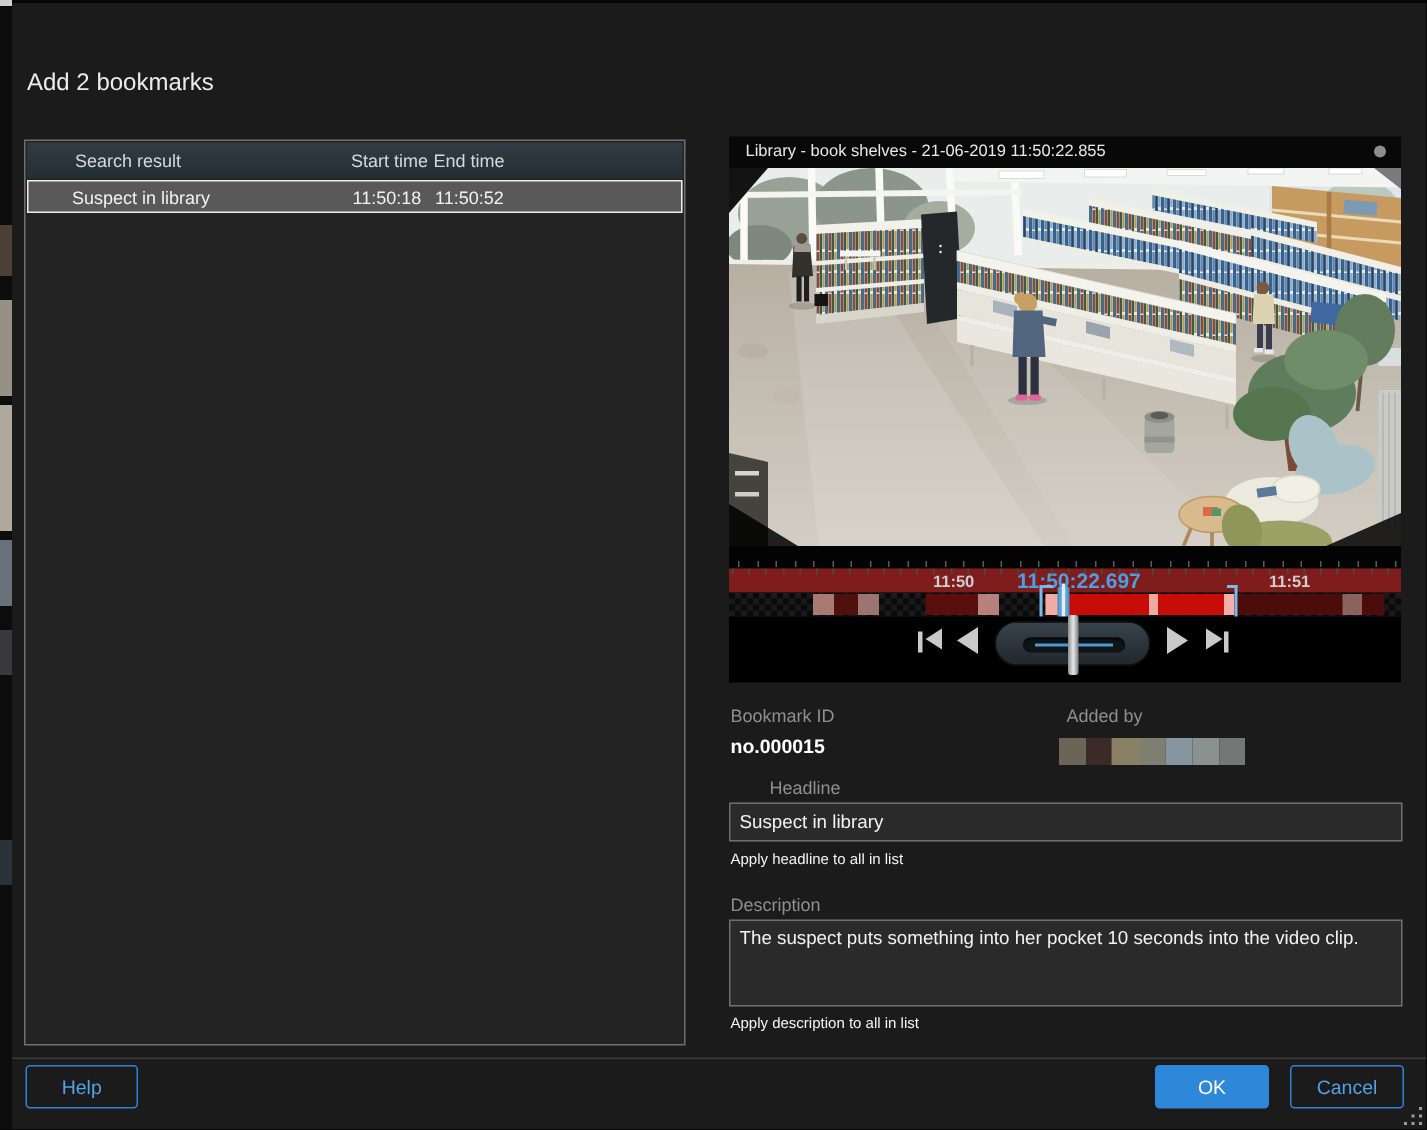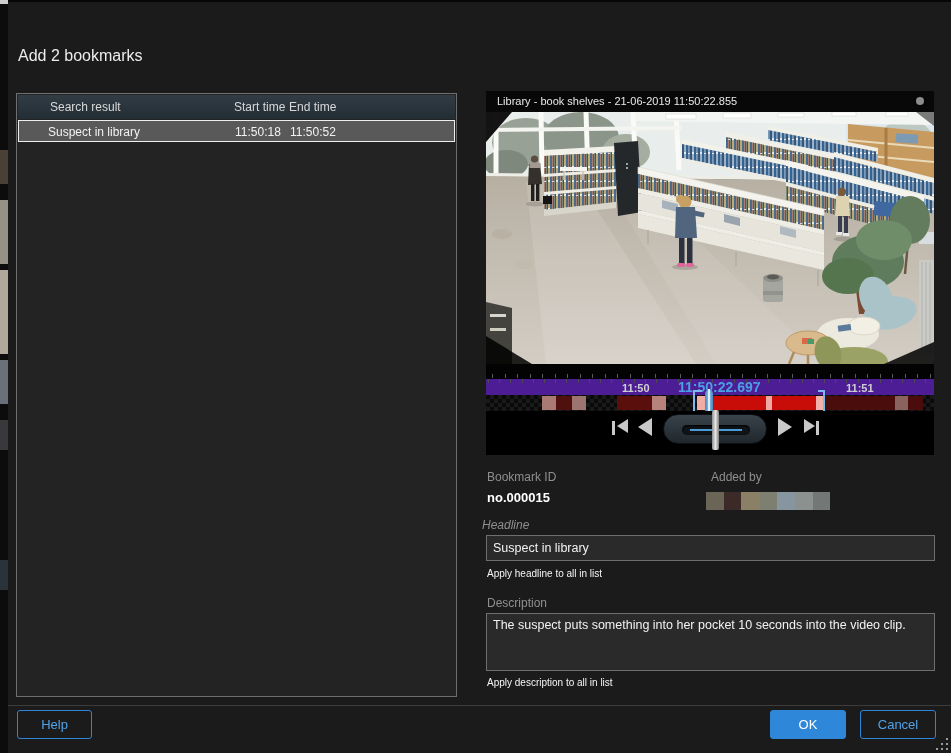--- a/index.html
+++ b/index.html
@@ -41,21 +41,21 @@
 
   
   #video-header{left:478px;top:89px;width:448px;height:21px;background:#080808;color:#e8e8e8;font-size:11px;line-height:21px;padding-left:11px;}
   #rec-dot{left:908px;top:95px;width:8px;height:8px;border-radius:50%;background:#8d8d8d;}
   #video-frame{left:478px;top:110px;width:448px;height:252px;background:#222;}
 
   
   #tickstrip{left:478px;top:362px;width:448px;height:15px;background:#030303;}
   #tickstrip i{position:absolute;bottom:1px;width:1px;height:4px;background:#5a5a5a;}
   
-  #ruler{left:478px;top:377px;width:448px;height:16px;background:#4c1d95;}
+  #ruler{left:478px;top:377px;width:448px;height:16px;background:#7f1d1d;}
   #ruler i{position:absolute;top:0;width:1px;height:4px;background:#4a4a4a;}
   .tlab{position:absolute;top:3px;font-size:11px;color:#cfcfcf;font-weight:bold;}
   #cur-time{position:absolute;top:0px;font-size:14px;color:#4ba0e4;font-weight:bold;}
 
   
   #track{left:478px;top:393px;width:448px;height:16px;
      background:repeating-conic-gradient(#191919 0% 25%, #0a0a0a 0% 50%) 0 0 / 8px 8px;}
   #track .seg{position:absolute;top:1px;height:14px;}
   .bracket{position:absolute;top:-5px;width:7px;height:26px;}
   .bracket:before,.bracket:after{content:"";position:absolute;width:7px;height:2px;background:#7cb9ea;left:0;}
@@ -452,21 +452,21 @@
     <div id="added-by-redact" class="abs">
       <i style="width:18px;background:#6b6557;"></i>
         <i style="width:17px;background:#3c2a28;"></i>
       <i style="width:19px;background:#8a8066;"></i>
         <i style="width:17px;background:#7d7f70;"></i>
       <i style="width:18px;background:#8795a0;"></i>
         <i style="width:18px;background:#8b918f;"></i>
       <i style="width:17px;background:#737876;"></i>
     </div>
 
-    <span class="lbl abs" style="left:474px;top:516px;font-style:italic;">Headline</span>
+    <span class="lbl abs" style="left:505px;top:516px;">Headline</span>
     <input class="field abs" style="left: 478px; top: 533px; width: 449px; height: 26px;" value="Suspect in library">
     <span class="white-link abs" style="left:479px;top:566px;">Apply headline to all in list</span>
 
     <span class="lbl abs" style="left:479px;top:594px;">Description</span>
     <textarea class="field abs" style="left: 478px; top: 611px; width: 449px; height: 58px; resize: none;">The suspect puts something into her pocket 10 seconds into the video clip.</textarea>
     <span class="white-link abs" style="left:479px;top:675px;">Apply description to all in list</span>
 
     <div id="footer-divider" class="abs"></div>
     <button class="btn ghost abs" style="left:9px;top:708px;width:75px;">Help</button>
     <button class="btn primary abs" style="left:762px;top:708px;width:76px;">OK</button>

